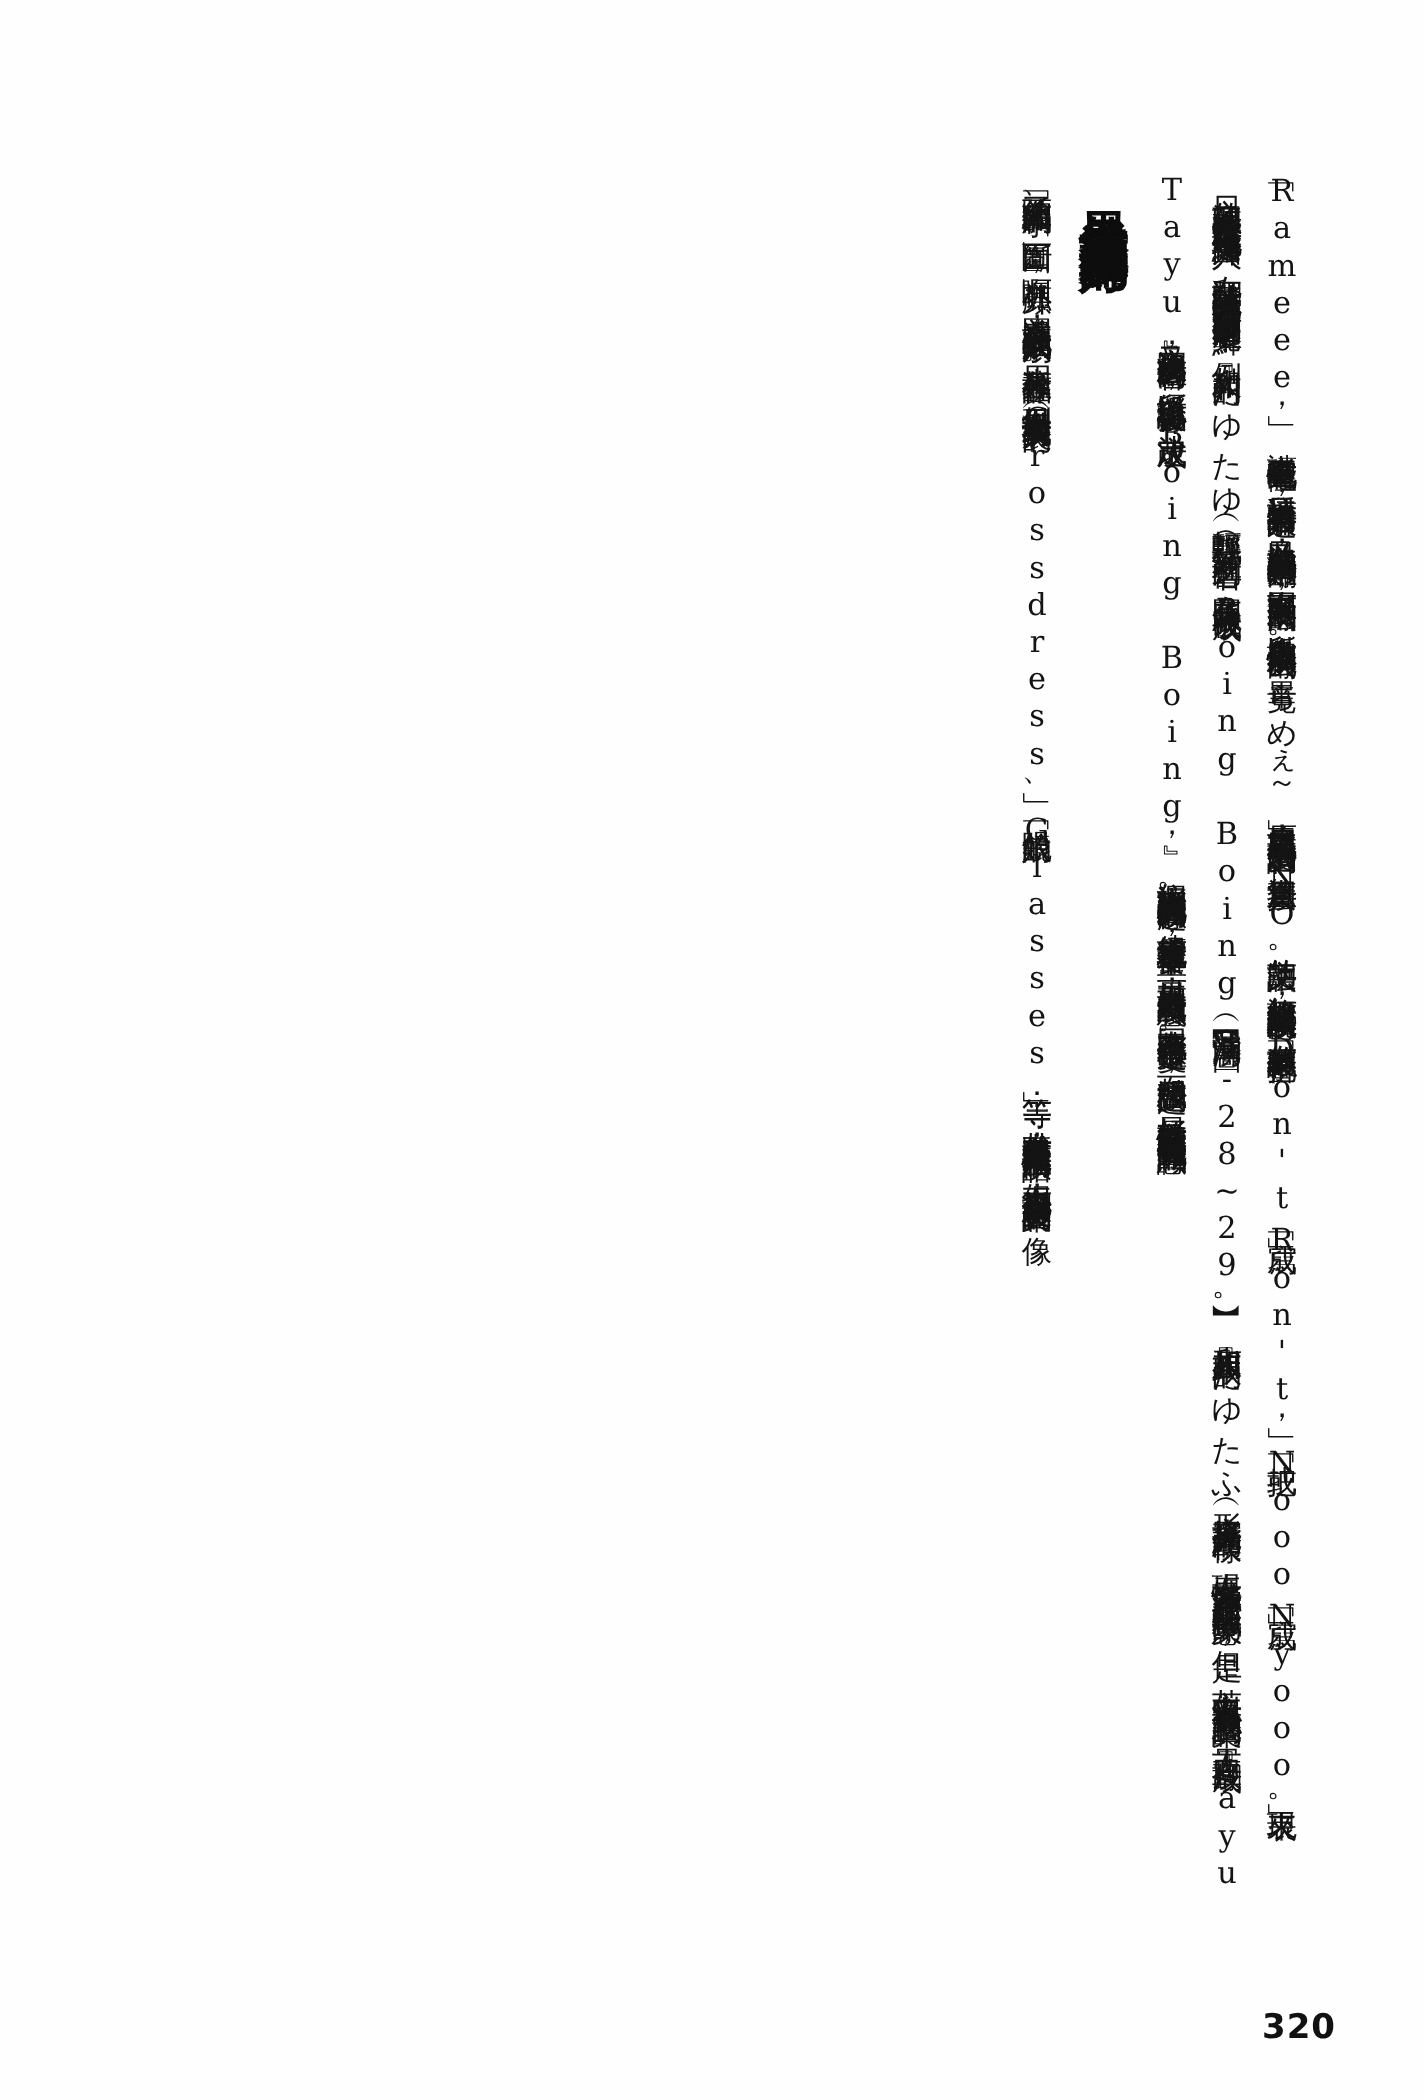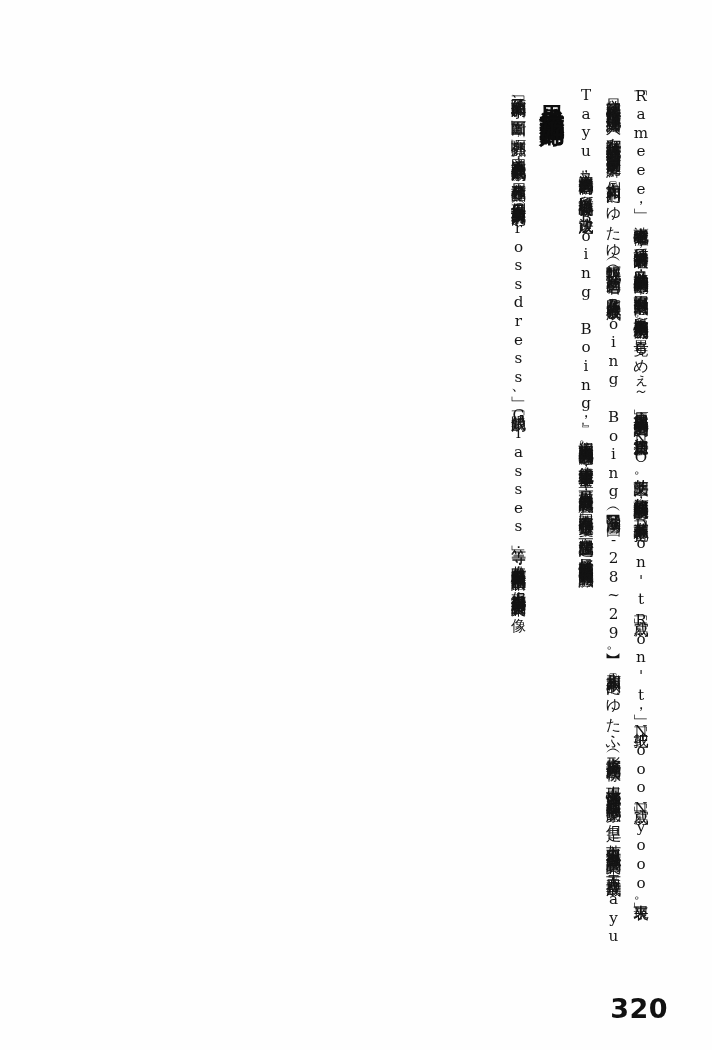--- a/index.html
+++ b/index.html
@@ -58,21 +58,21 @@
     font-family: "DejaVu Sans", "Liberation Sans", sans-serif;
     color: #0d0d0d;
     margin: 0;
     padding-top: 14px;
   }
   
   #page-number {
     position: absolute;
     right: 44px;
     bottom: 26px;
-    font-size: 27px;
+    font-size: 17px;
     font-weight: bold;
     font-family: "DejaVu Sans", "Liberation Sans", sans-serif;
     color: #111;
     letter-spacing: 0.5px;
   }
   
   #paper-edge {
     position: absolute;
     inset: 0;
     pointer-events: none;

